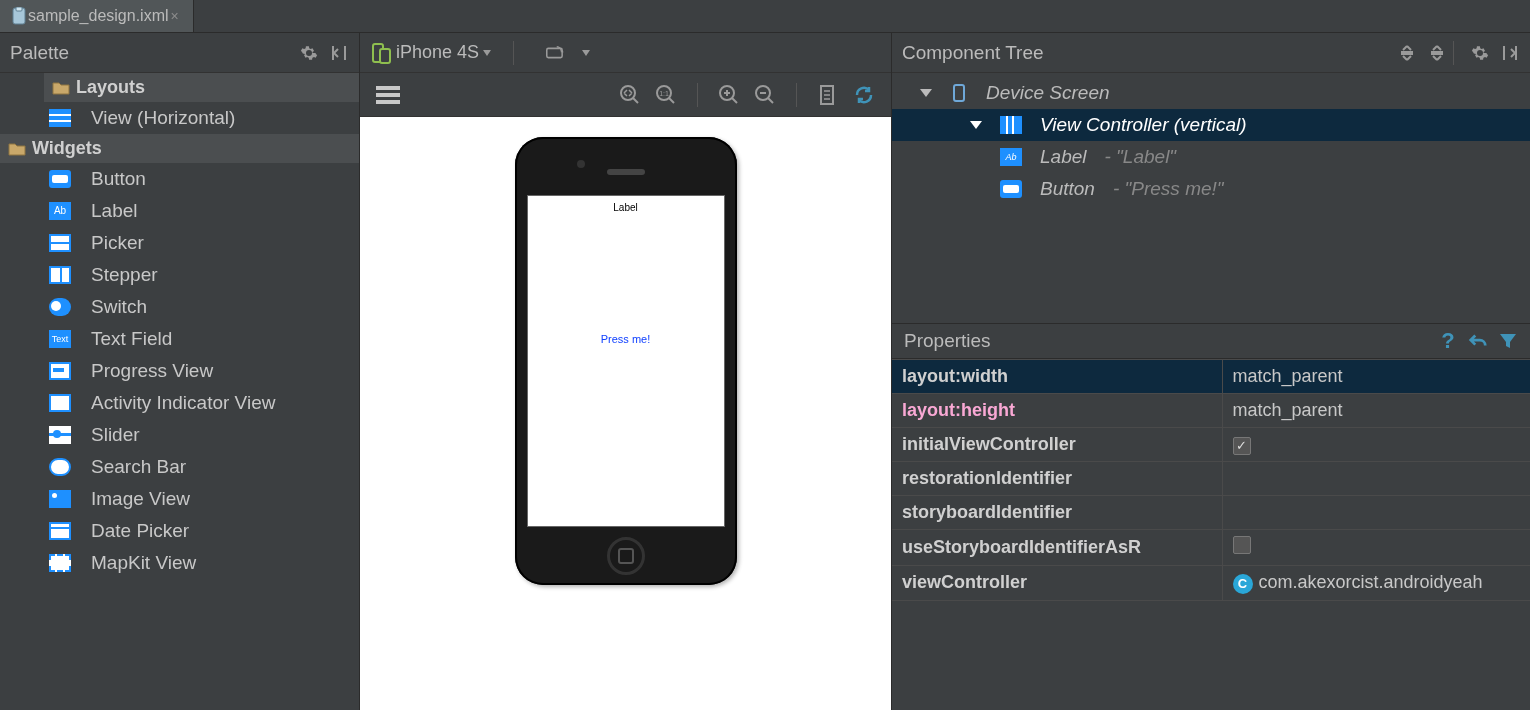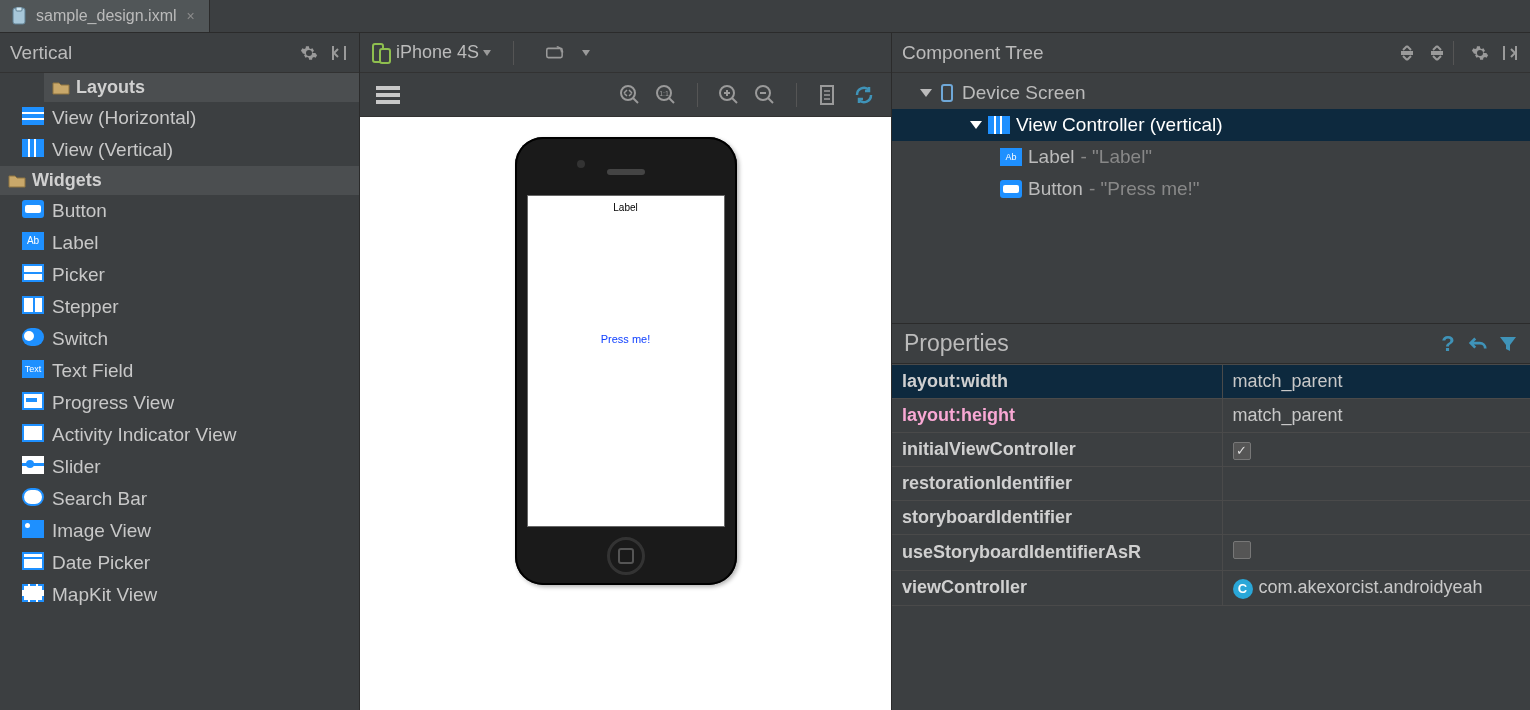--- a/index.html
+++ b/index.html
@@ -1,39 +1,39 @@
 <!DOCTYPE html>
 <html><head>
 <meta charset="utf-8">
 <style>
   * { box-sizing: border-box; margin: 0; padding: 0; }
   html, body { width: 1530px; height: 710px; font-family: "Helvetica Neue", Arial, sans-serif; background: #3c3f41; color: #bbbbbb; font-size: 16px; overflow: hidden; }
   
   
   .tabbar { height: 33px; background: #3c3f41; border-bottom: 1px solid #2b2b2b; display: flex; align-items: stretch; }
-  .tab { display: flex; align-items: center; gap: 8px; padding: 0 12px; background: #515658; border-right: 1px solid #2b2b2b; }
+  .tab { display: flex; align-items: center; gap: 0; padding: 0 12px; background: #515658; border-right: 1px solid #2b2b2b; }
   .tab .close-x { color: #8c8c8c; font-size: 14px; padding: 0 2px; cursor: pointer; }
   .file-icon { width: 16px; height: 18px; }
   
   
   .main { display: flex; height: calc(710px - 33px); }
   .col-palette { width: 360px; border-right: 1px solid #2b2b2b; display: flex; flex-direction: column; }
   .col-canvas  { width: 532px; border-right: 1px solid #2b2b2b; display: flex; flex-direction: column; background:#3c3f41;}
   .col-right   { flex: 1; display: flex; flex-direction: column; }
   
   
   .panel-header { height: 40px; display: flex; align-items: center; padding: 0 10px; background:#3c3f41; border-bottom: 1px solid #323232; }
   .panel-title { font-size: 19px; color:#bbbbbb; }
   .spacer { flex:1; }
   .hdr-icon { width: 20px; height: 20px; margin-left: 10px; cursor: pointer; display:inline-flex; align-items:center; justify-content:center; }
   
   
   .palette-group { display:flex; align-items:center; gap:6px; padding: 4px 8px; background:#4b4e50; color:#d0d0d0; font-weight:bold; font-size:18px; }
   .palette-group.selected { background:#4b4e50;margin-left:44px; }
-  .palette-item { display:flex; align-items:flex-start; gap:8px; padding: 5px 6px 5px 22px; font-size:19px; color:#c8c8c8; cursor:pointer;}
+  .palette-item { display:flex; align-items:center; gap:20px; padding: 5px 6px 5px 22px; font-size:19px; color:#c8c8c8; cursor:pointer;margin-left:27px;}
   .p-icon { width:22px; height:18px; flex:0 0 22px; display:inline-block; }
   .folder-icon { width:18px; height:14px; }
   
   
   .stack-h { background:linear-gradient(#1e90ff,#1e90ff); position:relative; }
   .stack-h::before,.stack-h::after{content:"";position:absolute;left:0;right:0;height:2px;background:#fff;}
   .stack-h::before{top:5px}.stack-h::after{top:11px}
   .stack-v { background:#1e90ff; position:relative;}
   .stack-v::before,.stack-v::after{content:"";position:absolute;top:0;bottom:0;width:2px;background:#fff;}
   .stack-v::before{left:6px}.stack-v::after{left:12px}
@@ -74,30 +74,30 @@
   .phone .speaker { width:38px;height:6px;background:#444;border-radius:3px;margin:22px auto 0;}
   .phone .cam {width:8px;height:8px;border-radius:50%;background:#333;position:absolute;left:62px;top:23px;}
   .phone .screen{ background:#fff; position:absolute; left:12px; right:12px; top:58px; bottom:58px; border:1px solid #666;}
   .phone .home{ width:38px;height:38px;border:3px solid #333;border-radius:50%;position:absolute;bottom:10px;left:50%;transform:translateX(-50%); display:flex;align-items:center;justify-content:center;}
   .phone .home::after{content:"";width:12px;height:12px;border:2px solid #555;border-radius:3px;}
   .screen-label{font-size:10px; text-align:center; padding-top:6px; color:#000;}
   .screen-btn{font-size:11px; text-align:center; color:#1040ff; margin-top:120px;}
   
   
   .tree-body { padding:4px 0; }
-  .tree-row { display:flex; align-items:center; gap:6px; padding:5px 8px; font-size:19px; cursor:pointer;}
+  .tree-row { display:flex; align-items:center; gap:18px; padding:5px 8px; font-size:19px; cursor:pointer;font-style:italic;}
   .tree-row.selected { background:#0d293e; color:#fff;}
   .tree-arrow { width:0;height:0;border-left:6px solid transparent;border-right:6px solid transparent;border-top:8px solid #bbbbbb; }
   .tree-icon { width:18px;height:18px; }
   .muted { color:#888; }
   .indent-1{padding-left:28px}.indent-2{padding-left:78px}.indent-3{padding-left:108px}
   
   
   .props-header { display:flex; align-items:center; padding:6px 12px; border-top:1px solid #2b2b2b; border-bottom:1px solid #2b2b2b;}
-  .props-header .panel-title{font-size:23px;}
+  .props-header .panel-title{font-size:19px;}
   .props-table { width:100%; border-collapse:collapse; }
   .props-table tr td { border:1px solid #4a4a4a; padding:6px 10px; font-size:18px; }
   .props-table tr td:first-child { width:330px; font-weight:bold; color:#d0d0d0; border-left:none;}
   .props-table tr td:last-child { border-right:none; color:#c8c8c8;}
   .props-table tr.sel td { background:#0d293e; }
   .props-table tr.link td:first-child{ color:#f9a8d4; font-weight:bold;}
   .chk { width:18px;height:18px;border:1px solid #777;background:#555;display:inline-flex;align-items:center;justify-content:center;border-radius:2px;}
   .chk.checked::after{content:"✓";color:#ddd;font-size:13px;line-height:1;}
   .circ-c { width:20px;height:20px;border-radius:50%;background:#2aa7d8;color:#fff;display:inline-flex;align-items:center;justify-content:center;font-size:13px;font-weight:bold;margin-right:6px;}
   
@@ -114,21 +114,21 @@
       </svg>
     <span>sample_design.ixml</span>
     <span class="close-x">×</span>
   </div>
 </div>
 
 <div class="main">
 
   <div class="col-palette">
     <div class="panel-header">
-      <span class="panel-title">Vertical</span>
+      <span class="panel-title">Palette</span>
       <span class="spacer"></span>
       <span class="hdr-icon">
           <svg width="18" height="18" viewBox="0 0 24 24" fill="#9a9a9a">
             <path d="M12 8a4 4 0 100 8 4 4 0 000-8zm9 4a7 7 0 01-.1 1.2l2 1.6-2 3.4-2.4-1a7 7 0 01-2 1.2l-.4 2.6h-4l-.4-2.6a7 7 0 01-2-1.2l-2.4 1-2-3.4 2-1.6A7 7 0 013 12a7 7 0 01.1-1.2l-2-1.6 2-3.4 2.4 1a7 7 0 012-1.2L7.9 3h4l.4 2.6a7 7 0 012 1.2l2.4-1 2 3.4-2 1.6c.1.4.1.8.1 1.2z"></path>
           </svg>
         </span>
       <span class="hdr-icon">
           <svg width="18" height="18" viewBox="0 0 18 18" stroke="#9a9a9a" stroke-width="2">
             <path d="M3 2v14M8 5l-4 4 4 4M15 2v14" fill="none"></path>
           </svg>
@@ -137,24 +137,20 @@
     <div style="overflow:hidden;flex:1;">
       <div class="palette-group selected">
         <svg class="folder-icon" viewBox="0 0 18 14">
             <path d="M1 2h6l2 2h8v9H1z" fill="#c9a86a" stroke="#8f7440"></path>
           </svg>
         <span>Layouts</span>
       </div>
       <div class="palette-item">
           <span class="p-icon stack-h"></span>
           <span>View (Horizontal)</span>
-        </div>
-      <div class="palette-item">
-          <span class="p-icon stack-v"></span>
-          <span>View (Vertical)</span>
         </div>
 
       <div class="palette-group">
         <svg class="folder-icon" viewBox="0 0 18 14">
             <path d="M1 2h6l2 2h8v9H1z" fill="#c9a86a" stroke="#8f7440"></path>
           </svg>
         <span>Widgets</span>
       </div>
       <div class="palette-item">
           <span class="p-icon btn-ic"></span>

